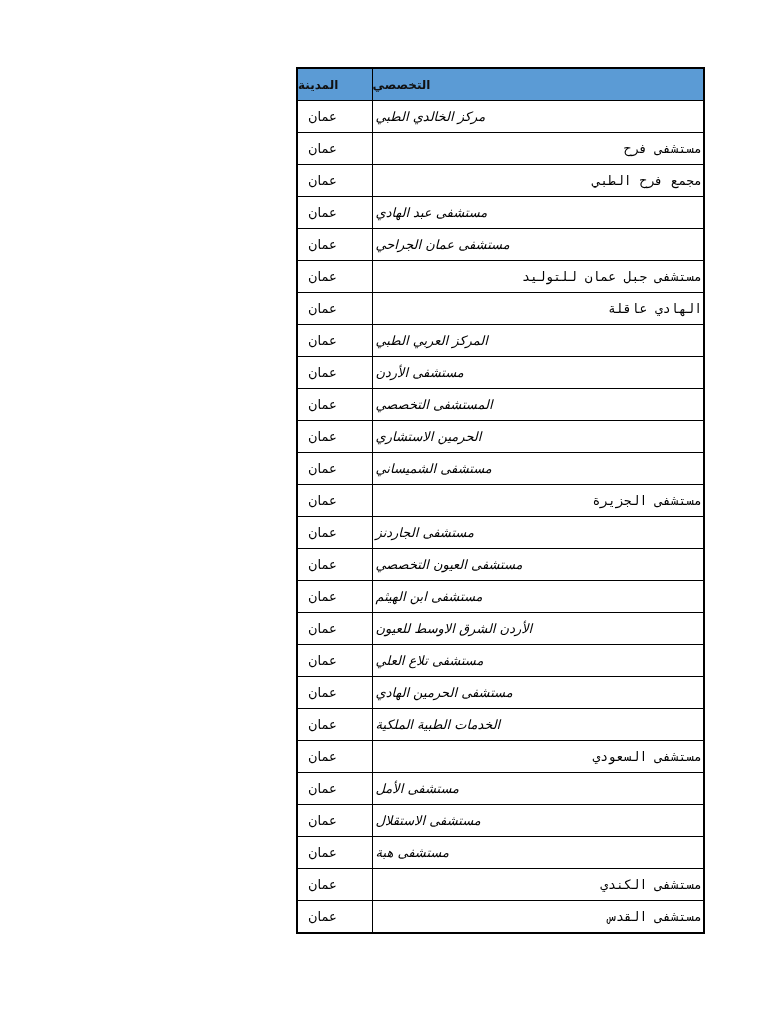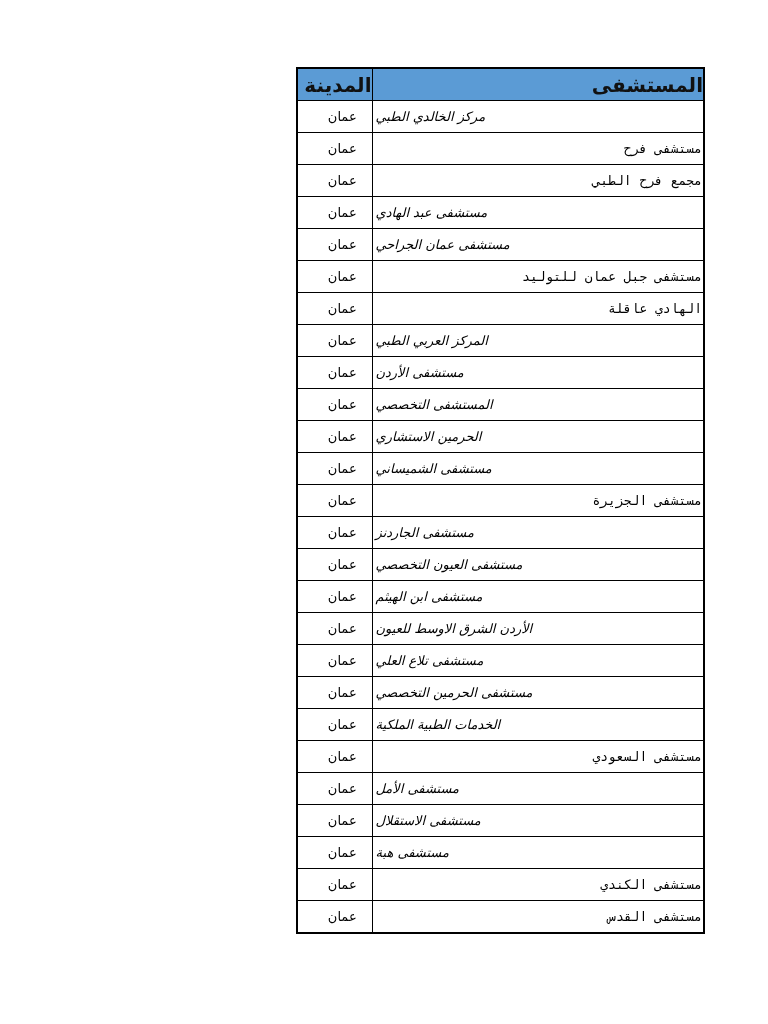--- a/index.html
+++ b/index.html
@@ -32,52 +32,52 @@
     border: 1px solid var(--border-color, #000000);
   }
   table.hospital-table {
     border-width: 2px;
   }
   col.hospital-col { width: 332px; }
   col.city-col    { width: 75px; }
   th {
     background: var(--header-bg, #5B9BD5);
     color: var(--header-text, #111111);
-    font-size: 20px;
+    font-size: 12px;
     font-weight: bold;
     height: 31px;
-    text-align: right;
+    text-align: left;
     vertical-align: middle;
     padding: 0;
   }
   td {
     height: 31px;
     font-size: 13px;
     color: var(--body-text, #000000);
     vertical-align: middle;
     padding: 0;
     white-space: nowrap;
     overflow: hidden;
   }
   td.hospital-cell.align-right { text-align: right; padding-left: 2px;  padding-right: 1px; font-family: Liberation Mono, monospace; }
   td.hospital-cell.align-left  { text-align: left;  padding-left: 3px;  padding-right: 1px; font-style: italic; }
-  td.city-cell { text-align: center; padding-right: 1px; padding-left: 16px; }
+  td.city-cell { text-align: left; padding-right: 1px; padding-left: 10px; }
 </style>
 </head>
 <body>
 
 <div class="page">
   <table class="hospital-table" dir="rtl">
     <colgroup>
       <col class="hospital-col">
       <col class="city-col">
     </colgroup>
     <thead>
       <tr>
-        <th>المستشفى</th>
+        <th>التخصصي</th>
         <th>المدينة</th>
       </tr>
     </thead>
     <tbody>
         <tr>
           <td class="hospital-cell align-left">مركز الخالدي الطبي</td>
           <td class="city-cell">عمان</td>
         </tr>
         <tr>
           <td class="hospital-cell align-right">مستشفى فرح</td>
@@ -141,21 +141,21 @@
         </tr>
         <tr>
           <td class="hospital-cell align-left">الأردن الشرق الاوسط للعيون</td>
           <td class="city-cell">عمان</td>
         </tr>
         <tr>
           <td class="hospital-cell align-left">مستشفى تلاع العلي</td>
           <td class="city-cell">عمان</td>
         </tr>
         <tr>
-          <td class="hospital-cell align-left">مستشفى الحرمين التخصصي</td>
+          <td class="hospital-cell align-left">مستشفى الحرمين الهادي</td>
           <td class="city-cell">عمان</td>
         </tr>
         <tr>
           <td class="hospital-cell align-left">الخدمات الطبية الملكية</td>
           <td class="city-cell">عمان</td>
         </tr>
         <tr>
           <td class="hospital-cell align-right">مستشفى السعودي</td>
           <td class="city-cell">عمان</td>
         </tr>

